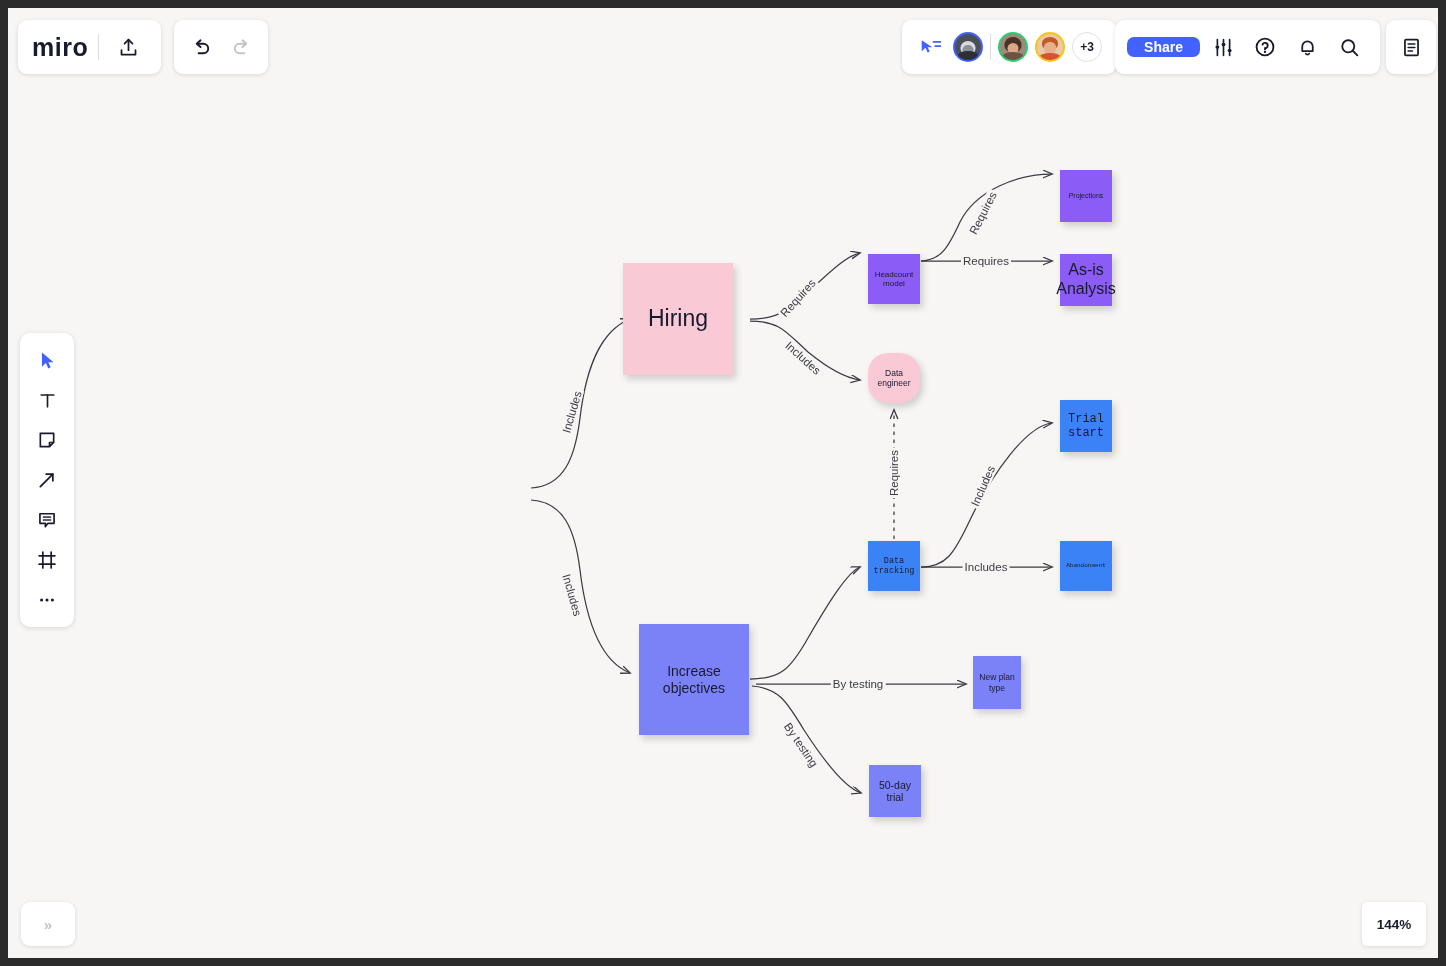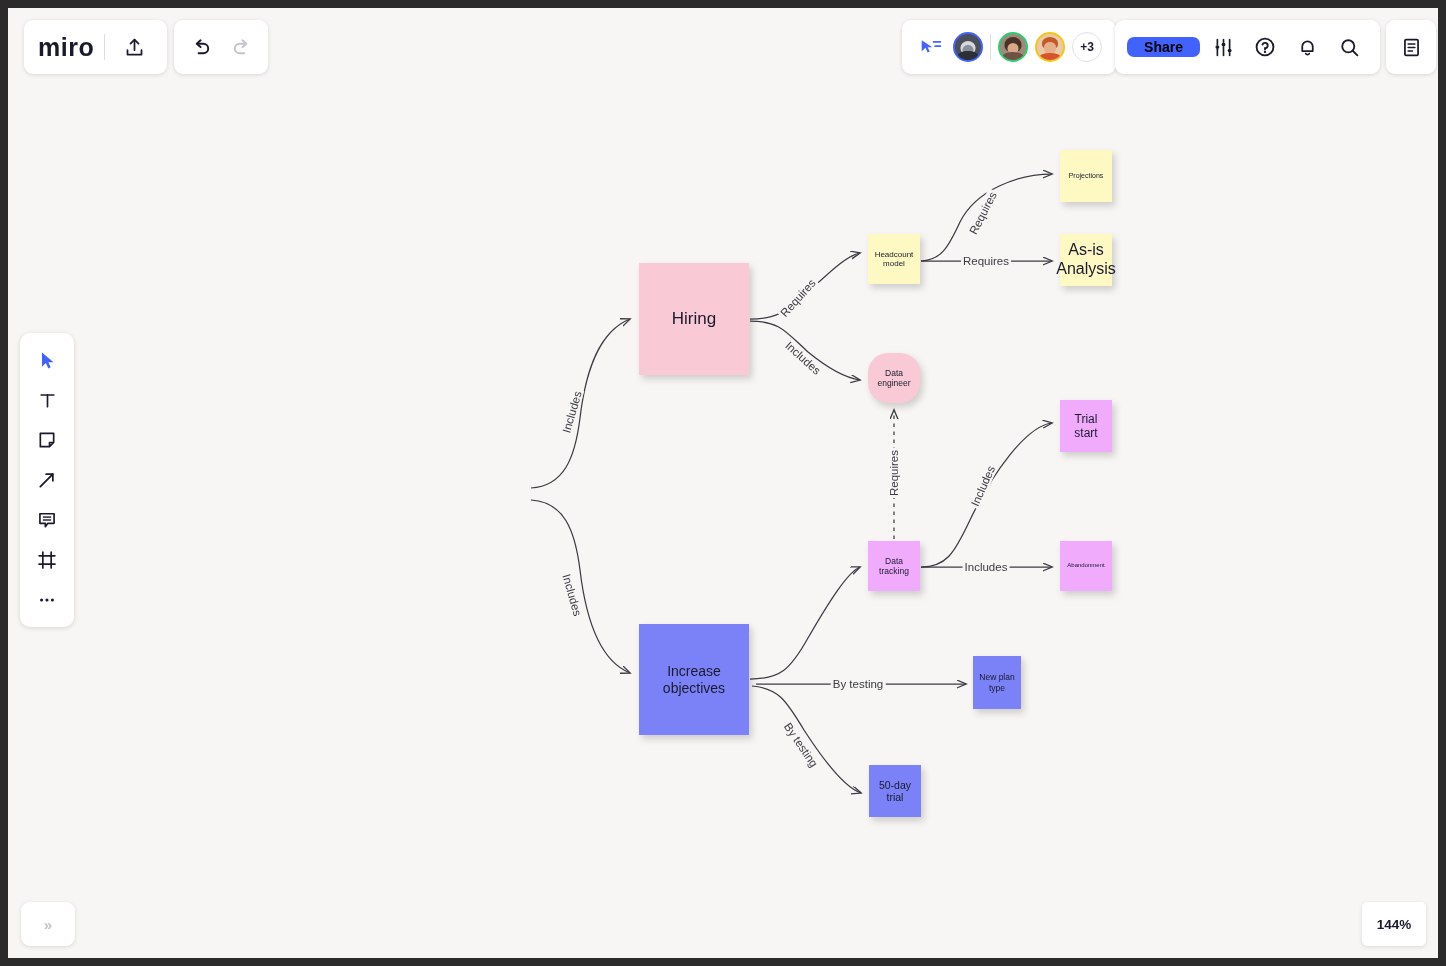--- a/index.html
+++ b/index.html
@@ -29,43 +29,43 @@
     color: #1a1a2e;
     display: flex; align-items: center; justify-content: center;
     text-align: center;
     line-height: 1.18;
     box-shadow: 3px 4px 7px rgba(0,0,0,0.17);
     user-select: none;
     padding: 2px;
   }
   .note.orange { background: #f0a04b; }
   .note.pink   { background: #f9c9d6; }
-  .note.yellow { background: #fef9c3; }
-  .note.green  { background: #f0abfc; }
+  .note.yellow { background: #8b5cf6; margin-top: 20px; }
+  .note.green  { background: #3b82f6; font-family: Liberation Mono, monospace; }
   .note.blue   { background: #7b82f7; }
 
   .edge-label {
     position: absolute;
     font-size: 11.5px;
     color: #3b3b44;
     background: #f7f6f4;
     padding: 0 2px;
     white-space: nowrap;
     user-select: none;
   }
 
   
   .bar {
     position: absolute;
     background: #ffffff;
     border-radius: 9px;
     box-shadow: 0 1px 4px rgba(0,0,0,0.13);
     display: flex; align-items: center;
   }
-  #logo-bar { left: 16px; top: 12px; height: 54px; padding: 0 14px; gap: 10px; }
+  #logo-bar { left: 10px; top: 12px; height: 54px; padding: 0 14px; gap: 10px; }
   .logo-text {
     font-size: 25px; font-weight: bold; color: #1a1a2e;
     letter-spacing: 0.5px;
   }
   .vdiv { width: 1px; height: 26px; background: #dcdce2; }
   .icon-btn {
     width: 38px; height: 38px;
     display: flex; align-items: center; justify-content: center;
     border-radius: 7px; cursor: pointer;
   }
@@ -79,21 +79,21 @@
   }
   .plus-badge {
     width: 30px; height: 30px; border-radius: 50%;
     border: 1.5px solid #e2e2e8; background: #fff;
     display: flex; align-items: center; justify-content: center;
     font-size: 12px; font-weight: bold; color: #1a1a2e; cursor: pointer;
   }
 
   #action-bar { right: 58px; top: 12px; height: 54px; padding: 0 12px; gap: 4px; }
   #share-btn {
-    background: #4262ff; color: #000000;
+    background: #4262ff; color: #ffffff;
     font-size: 14px; font-weight: bold;
     padding: 2px 17px; border-radius: 7px; border: none;
     cursor: pointer; font-family: inherit;
   }
   #panel-bar { right: 2px; top: 12px; height: 54px; width: 50px; justify-content: center; }
 
   
   #toolbar {
     position: absolute; left: 12px; top: 325px;
     width: 54px;
@@ -162,21 +162,21 @@
         <path d="M 913 559 L 1044 559" marker-end="url(#ah)"></path>
 
         <path d="M 742 671 C 772 671 782 662 800 630 C 822 592 840 564 852 559" marker-end="url(#ah)"></path>
 
         <path d="M 748 676 L 958 676" marker-end="url(#ah)"></path>
 
         <path d="M 744 678 C 770 680 778 692 796 722 C 818 756 838 780 853 785" marker-end="url(#ah)"></path>
       </g>
     </svg>
 
-    <div class="note pink" style="left:631px;top:255px;width:110px;height:112px;font-size:17px;">
+    <div class="note pink" style="left:615px;top:255px;width:110px;height:112px;font-size:23px;">
       <span>Hiring</span>
     </div>
     <div class="note blue" style="left:631px;top:616px;width:110px;height:111px;font-size:14px;">
       <span>Increase objectives</span>
     </div>
     <div class="note yellow" style="left:860px;top:226px;width:52px;height:50px;font-size:8px;">
       <span>Headcount model</span>
     </div>
     <div class="note pink" style="left:860px;top:345px;width:52px;height:50px;font-size:8.5px;border-radius:20px;">
       <span>Data engineer</span>

